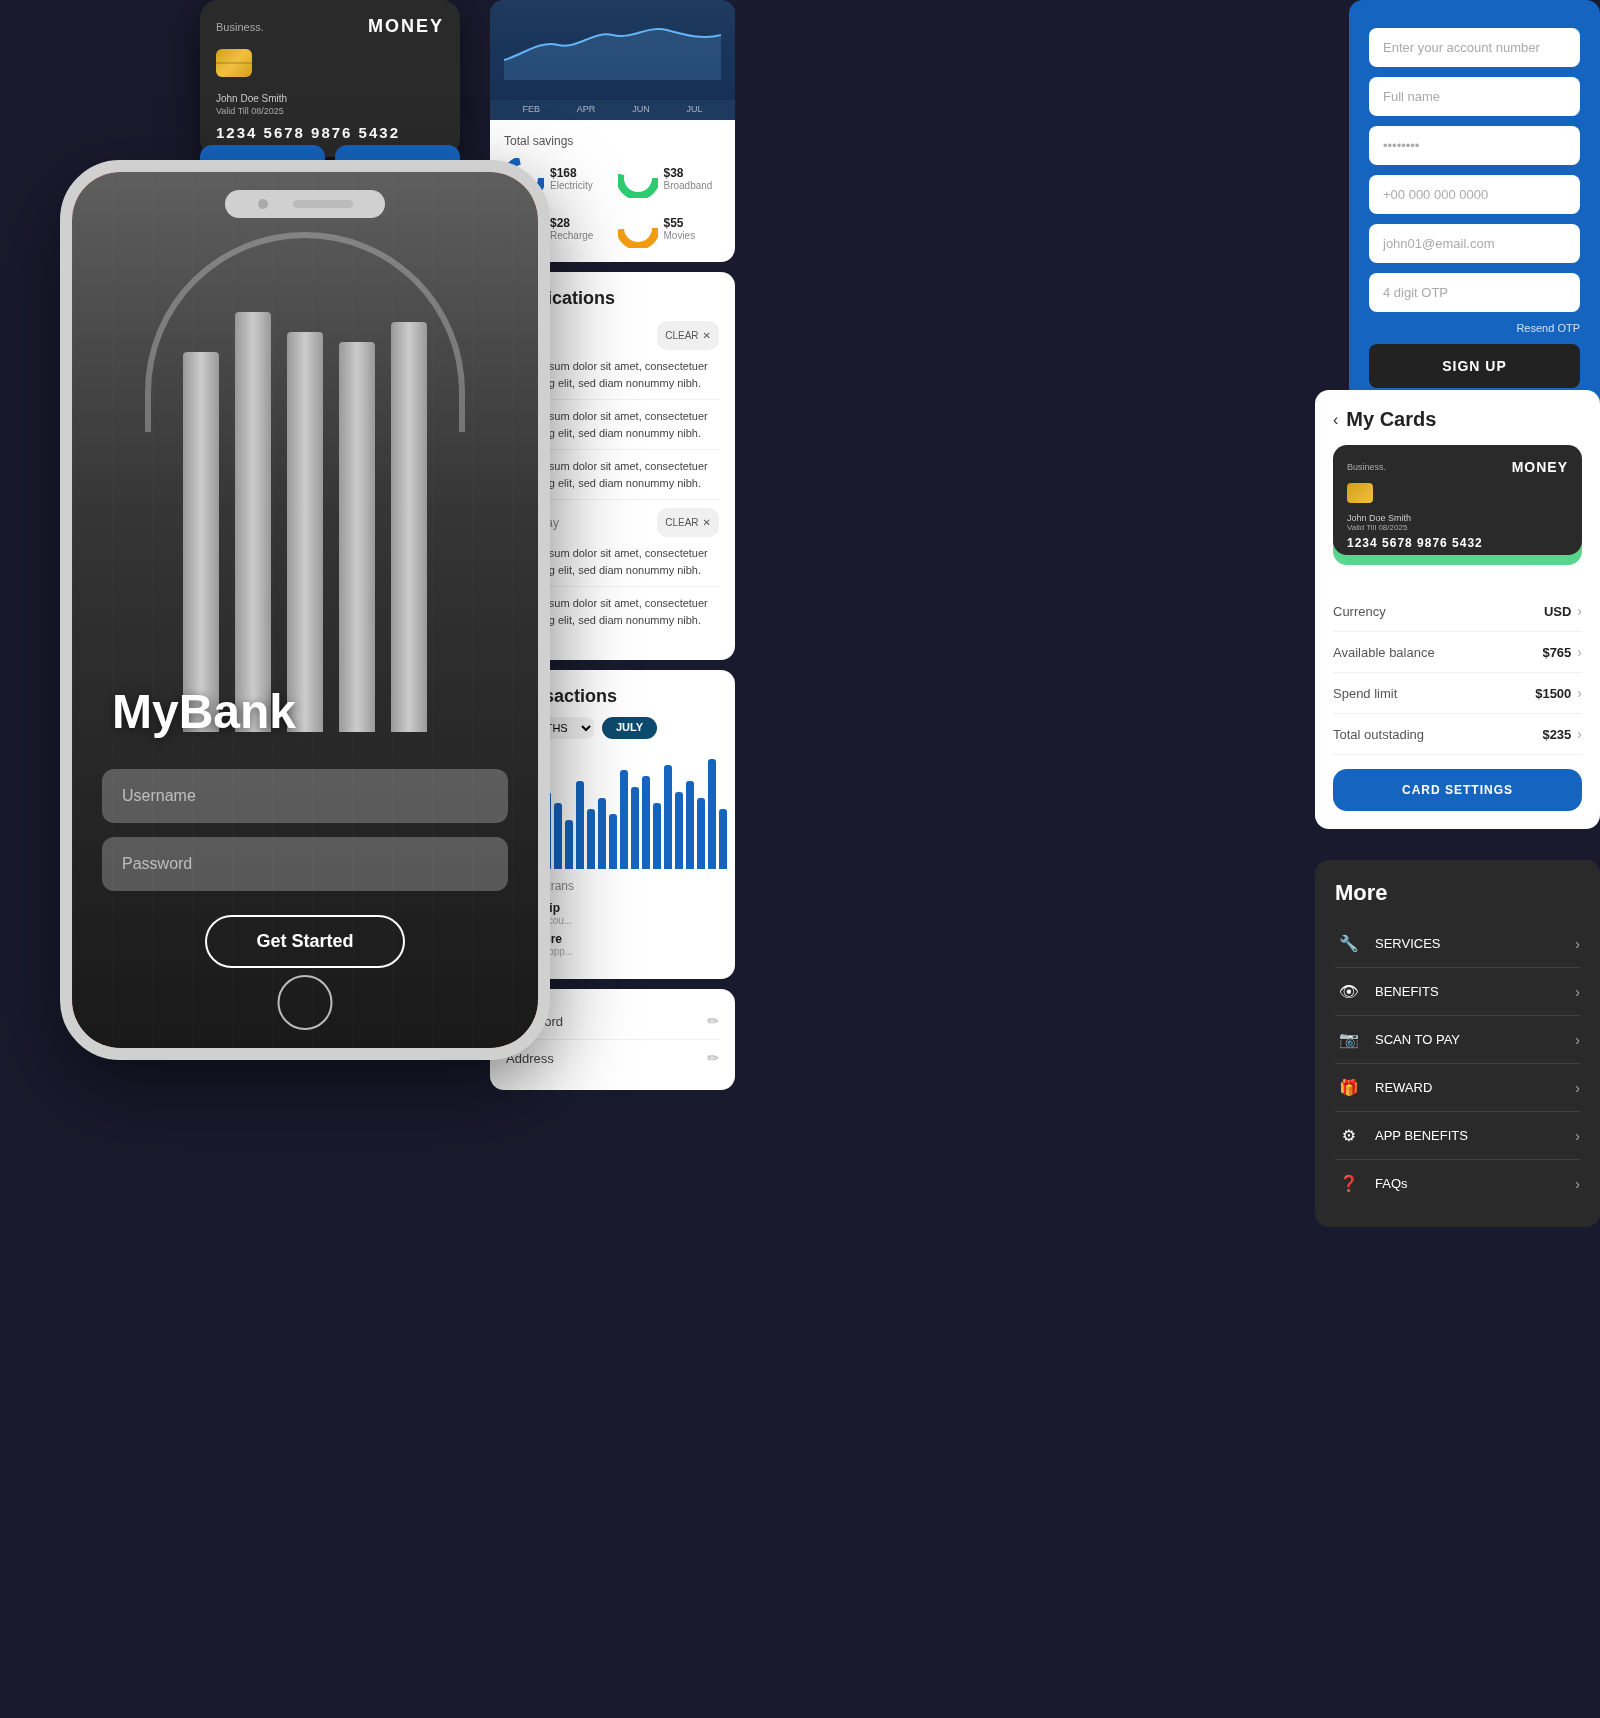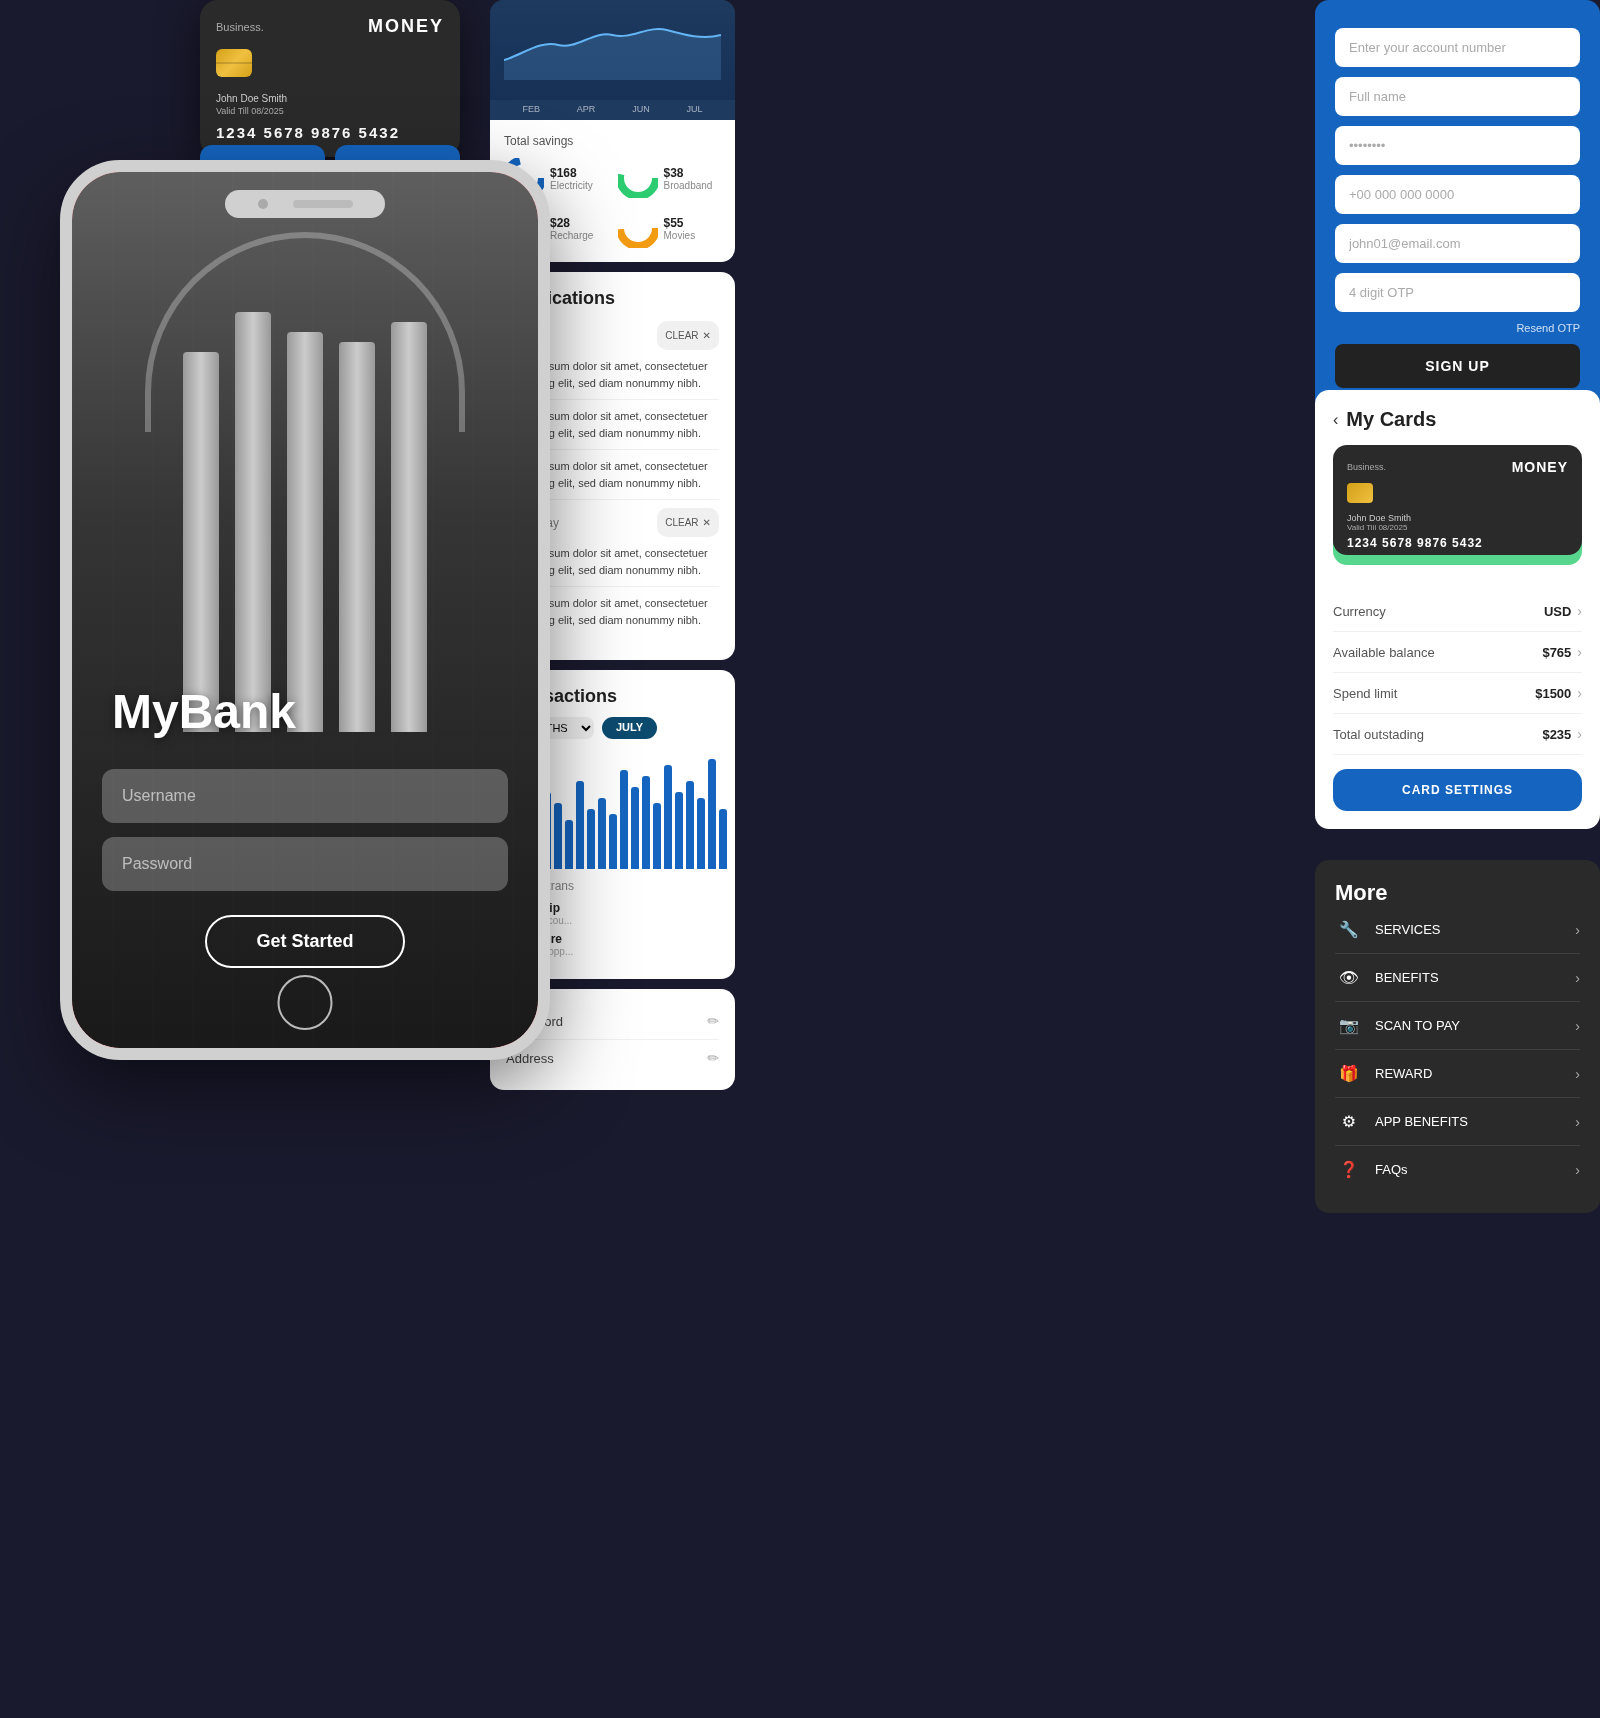--- a/index.html
+++ b/index.html
@@ -538,21 +538,21 @@
     .more-panel {
       position: absolute;
       right: 0;
       top: 850px;
       width: 280px;
       background: #2a2a2a;
       border-radius: 14px;
       padding: 20px;
       z-index: 5;
     }
-    .more-title { font-size: 22px; font-weight: 700; color: white; margin-bottom: 0; }
+    .more-title { font-size: 22px; font-weight: 700; color: white; margin-bottom: 14px; }
     .more-item {
       display: flex;
       justify-content: space-between;
       align-items: center;
       padding: 14px 0;
       border-bottom: 1px solid rgba(255,255,255,0.1);
       cursor: pointer;
     }
     .more-item:last-child { border-bottom: none; }
     .more-item-left { display: flex; align-items: center; gap: 12px; }
@@ -759,21 +759,21 @@
       <span class="profile-field-icon">✏</span>
     </div>
     <div class="profile-field">
       <span class="profile-field-label">Address</span>
       <span class="profile-field-icon">✏</span>
     </div>
   </div>
 
 </div>
 
-<div class="signup-panel" style="right: 0px; top: 0px; width: 285px;">
+<div class="signup-panel" style="right: 0px; top: 0px; width: 251px;">
   <input class="signup-input" type="text" placeholder="Enter your account number" style="">
   <input class="signup-input" type="text" placeholder="Full name" style="">
   <input class="signup-input" type="password" placeholder="••••••••" style="">
   <input class="signup-input" type="tel" placeholder="+00 000 000 0000" style="">
   <input class="signup-input" type="email" placeholder="john01@email.com" style="">
   <input class="signup-input" type="text" placeholder="4 digit OTP" style="">
   <div class="resend-otp">Resend OTP</div>
   <button class="signup-btn">SIGN UP</button>
   <div class="signin-link">
     <span>Already have an account?</span>

